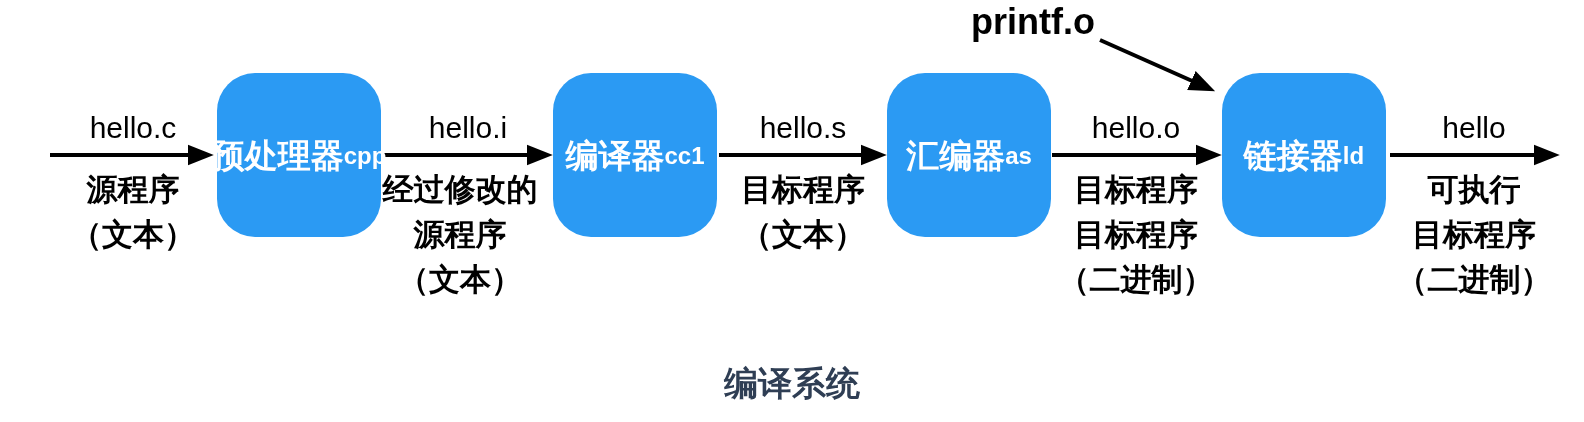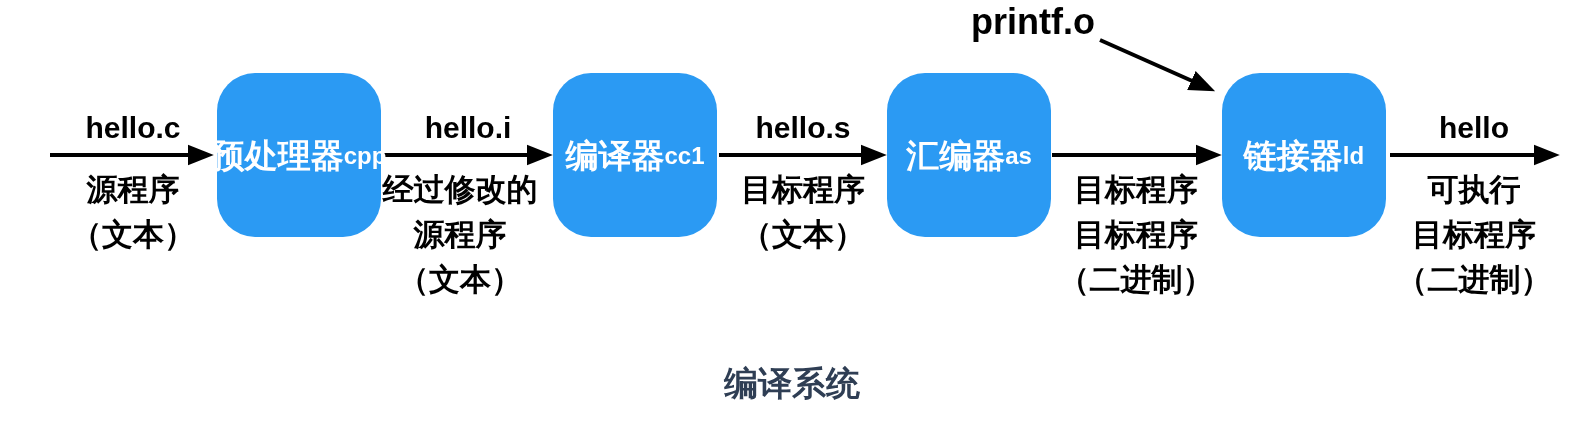--- a/index.html
+++ b/index.html
@@ -25,21 +25,21 @@
     left: 0; top: 0;
     width: 1584px; height: 422px;
     color: var(--arrow);
   }
   .file-label {
     position: absolute;
     top: 110px;
     width: 260px;
     text-align: center;
     font-size: 30px;
-    font-weight: bold;
+    font-weight: normal;
     color: var(--label);
     line-height: 36px;
     white-space: nowrap;
   }
   .printf-label {
     position: absolute;
     top: 4px;
     left: 903px;
     width: 260px;
     text-align: center;
@@ -113,20 +113,21 @@
     <line x1="1052" y1="155" x2="1214" y2="155" stroke="currentColor" stroke-width="4" marker-end="url(#ah)"></line>
     <line x1="1390" y1="155" x2="1552" y2="155" stroke="currentColor" stroke-width="4" marker-end="url(#ah)"></line>
     <line x1="1100" y1="40" x2="1208" y2="88" stroke="currentColor" stroke-width="4" marker-end="url(#ah)"></line>
   </svg>
 
   <div class="printf-label">printf.o</div>
 
   <div class="file-label" style="left:3px">hello.c</div>
   <div class="file-label" style="left:673px">hello.s</div>
   <div class="file-label" style="left:338px">hello.i</div>
+  <div class="file-label" style="left:1006px">hello.o</div>
   <div class="file-label" style="left:1344px">hello</div>
 
   <div class="desc" style="left:-7px">
     <div>源程序</div>
     <div>（文本）</div>
   </div>
   <div class="desc" style="left:320px">
     <div>经过修改的</div>
     <div>源程序</div>
     <div>（文本）</div>

